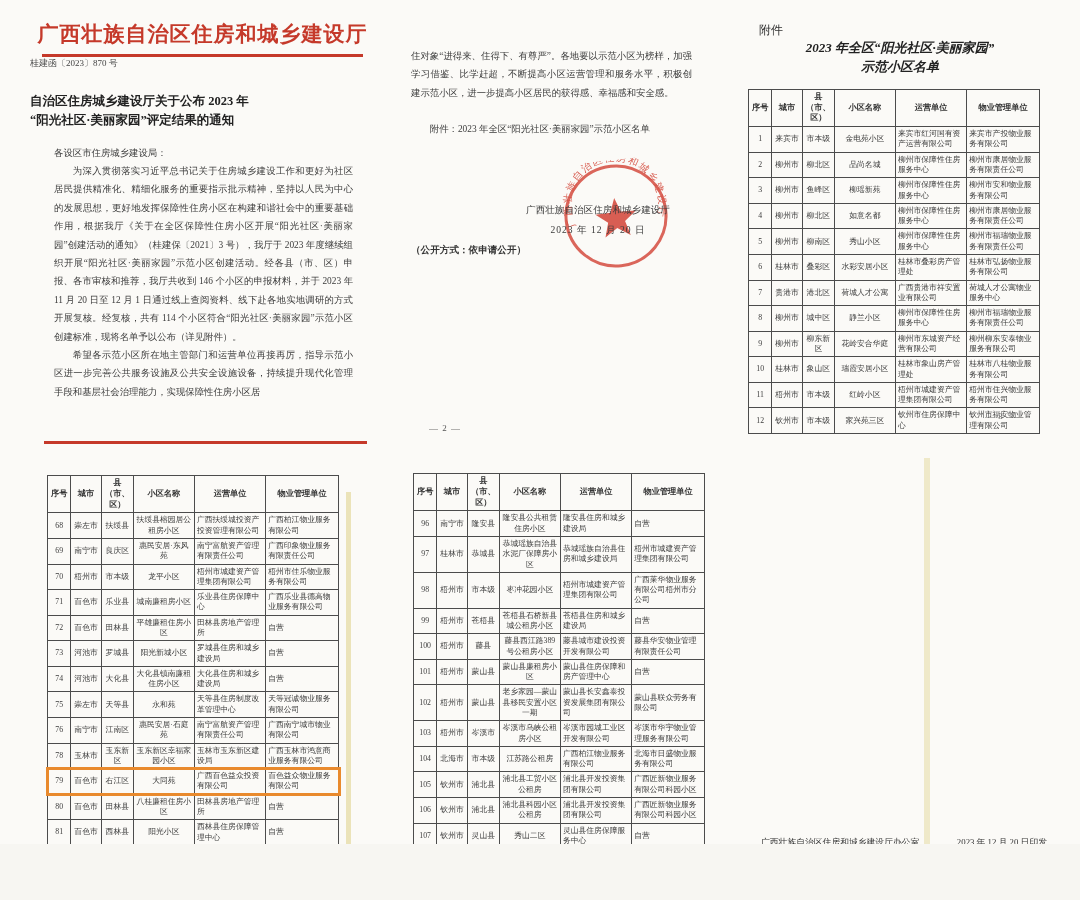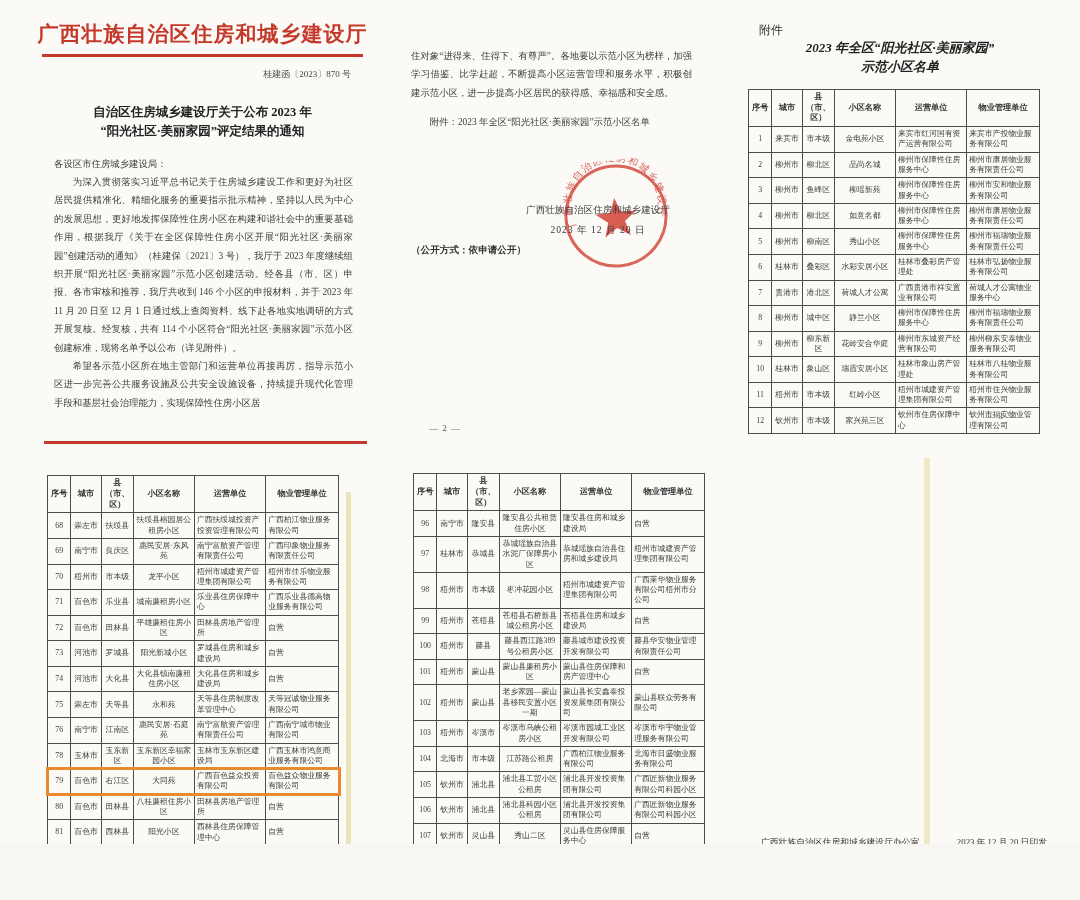--- a/index.html
+++ b/index.html
@@ -13,31 +13,31 @@
   #scan{position:relative;width:1080px;height:844px;background:#fbfaf7;overflow:hidden;}
   .page{position:absolute;background:transparent;}
 
   
   #page1{left:30px;top:8px;width:345px;height:440px;}
   .letterhead{
     color:#c5392a;font-weight:bold;font-size:21px;letter-spacing:1px;
     text-align:center;white-space:nowrap;margin-top:12px;
   }
   .red-rule{height:3px;background:#c5392a;margin:6px 12px 0 12px;}
-  .doc-no{font-size:9px;text-align:right;margin:11px 24px 0 0;color:#444;}
-  .notice-title{font-weight:bold;font-size:12.5px;text-align:center;line-height:1.5;margin-top:22px;color:#222;}
+  .doc-no{font-size:9px;text-align:left;margin:0 24px 0 0;color:#444;}
+  .notice-title{font-weight:bold;font-size:12.5px;text-align:left;line-height:1.5;margin-top:22px;color:#222;}
   .body-text{font-size:9.4px;line-height:18.4px;text-align:justify;margin:14px 22px 0 24px;color:#3b3b3b;}
   .body-text p{margin:0;text-indent:2em;}
   .body-text p.no-indent{text-indent:0;}
   .bottom-red-rule{position:absolute;left:14px;right:8px;bottom:4px;height:3px;background:#c5392a;}
 
   
   #page2{left:385px;top:8px;width:335px;height:440px;}
   #page2 .body-text{margin:39px 28px 0 26px;}
-  .attachment-line{font-size:9.4px;margin:14px 28px 0 26px;text-indent:2em;color:#3b3b3b;}
+  .attachment-line{font-size:9.4px;margin:21px 28px 0 26px;text-indent:2em;color:#3b3b3b;}
   .signer-block{position:absolute;top:196px;right:22px;width:200px;text-align:center;font-size:9.6px;color:#3b3b3b;}
   .signer-block .date{margin-top:7px;letter-spacing:1px;}
   .stamp{position:absolute;top:152px;right:48px;width:112px;height:112px;opacity:.85;transform:rotate(-6deg);pointer-events:none;}
   .publicity{position:absolute;left:26px;top:236px;font-size:9.6px;font-weight:bold;color:#333;}
   .page-no{font-size:9px;color:#555;letter-spacing:1px;}
   #page2 .page-no{position:absolute;left:44px;top:415px;}
 
   
   #page3{left:735px;top:8px;width:330px;height:440px;}
   .att-label{font-size:12px;margin:14px 0 0 24px;color:#333;}

